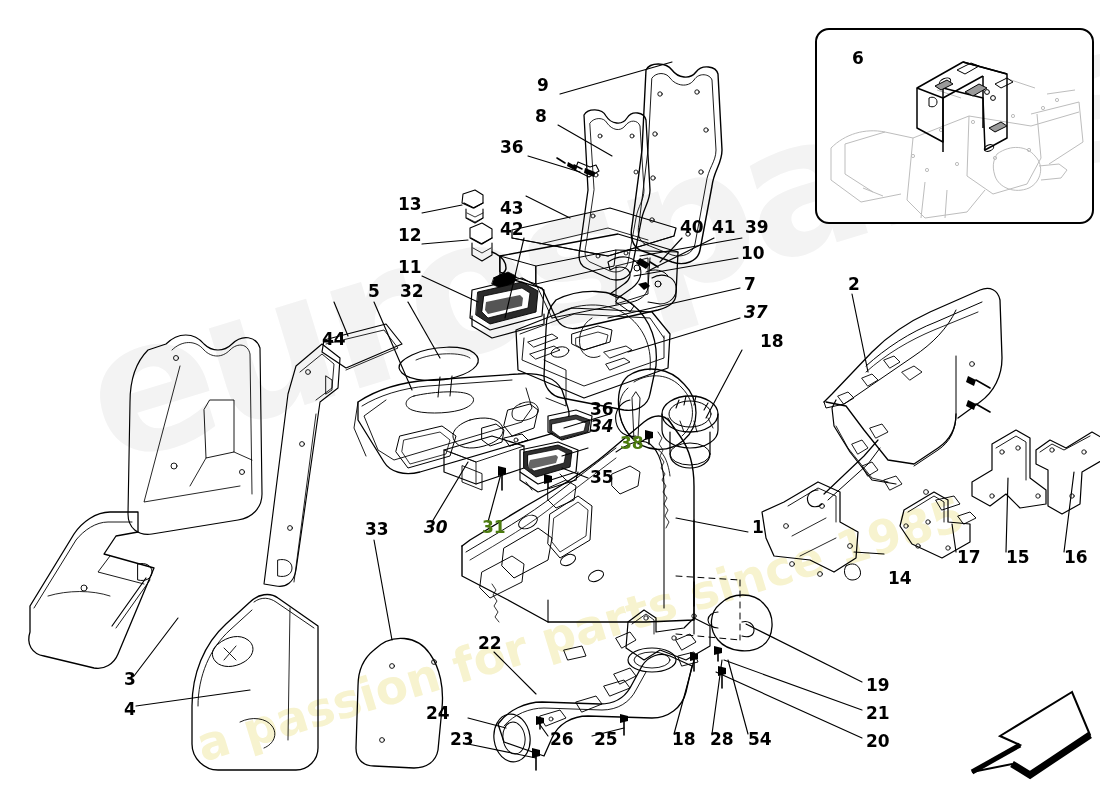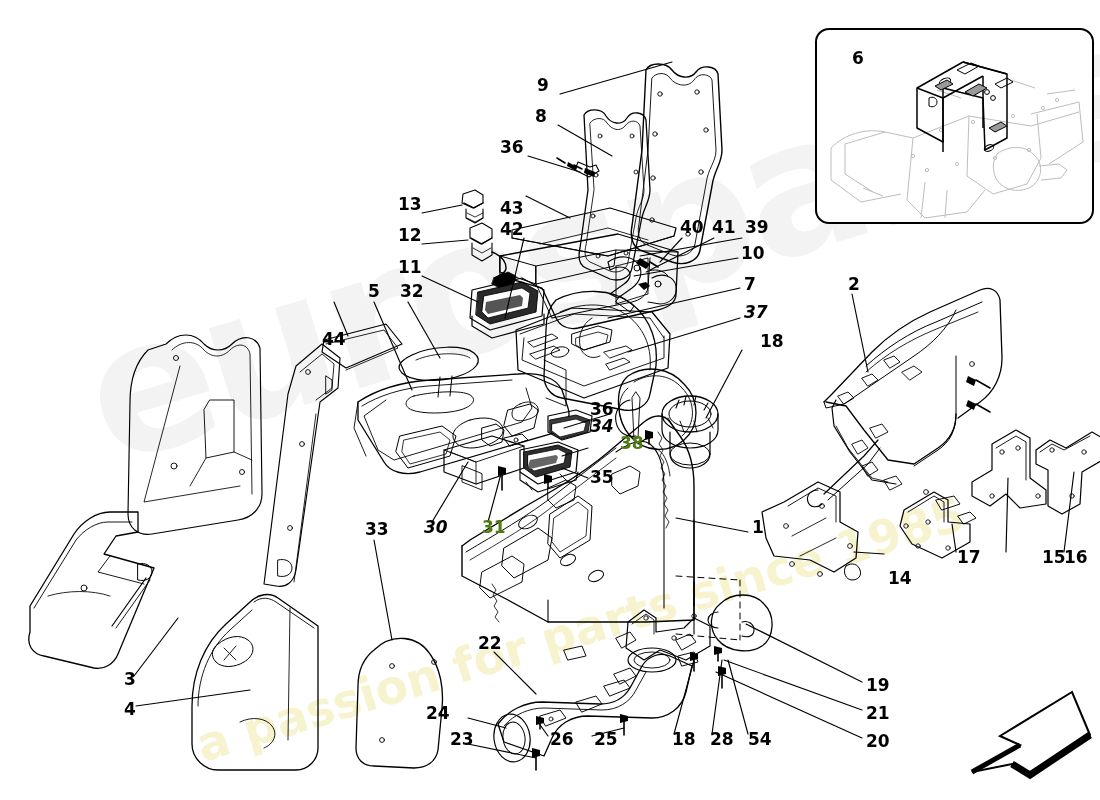--- a/index.html
+++ b/index.html
@@ -579,19 +579,19 @@
     <div class="lbl" style="left: 478px; top: 635px;">22</div>
     <div class="lbl" style="left: 426px; top: 705px;">24</div>
     <div class="lbl" style="left: 450px; top: 731px;">23</div>
     <div class="lbl" style="left: 550px; top: 731px;">26</div>
     <div class="lbl" style="left: 594px; top: 731px;">25</div>
     <div class="lbl" style="left: 672px; top: 731px;">18</div>
     <div class="lbl" style="left: 710px; top: 731px;">28</div>
     <div class="lbl" style="left: 748px; top: 731px;">54</div>
     <div class="lbl" style="left: 888px; top: 536px; margin-top: 34px;">14</div>
     <div class="lbl" style="left: 957px; top: 549px;">17</div>
-    <div class="lbl" style="left: 1006px; top: 549px; margin-left: 36px;">15</div>
+    <div class="lbl" style="left: 1006px; top: 549px;">15</div>
     <div class="lbl" style="left: 1064px; top: 549px;">16</div>
     <div class="lbl" style="left: 866px; top: 677px;">19</div>
     <div class="lbl" style="left: 866px; top: 705px;">21</div>
     <div class="lbl" style="left: 866px; top: 733px;">20</div>
     <div class="lbl" style="left: 852px; top: 50px;">6</div>
   </div>
 
 </body></html>

